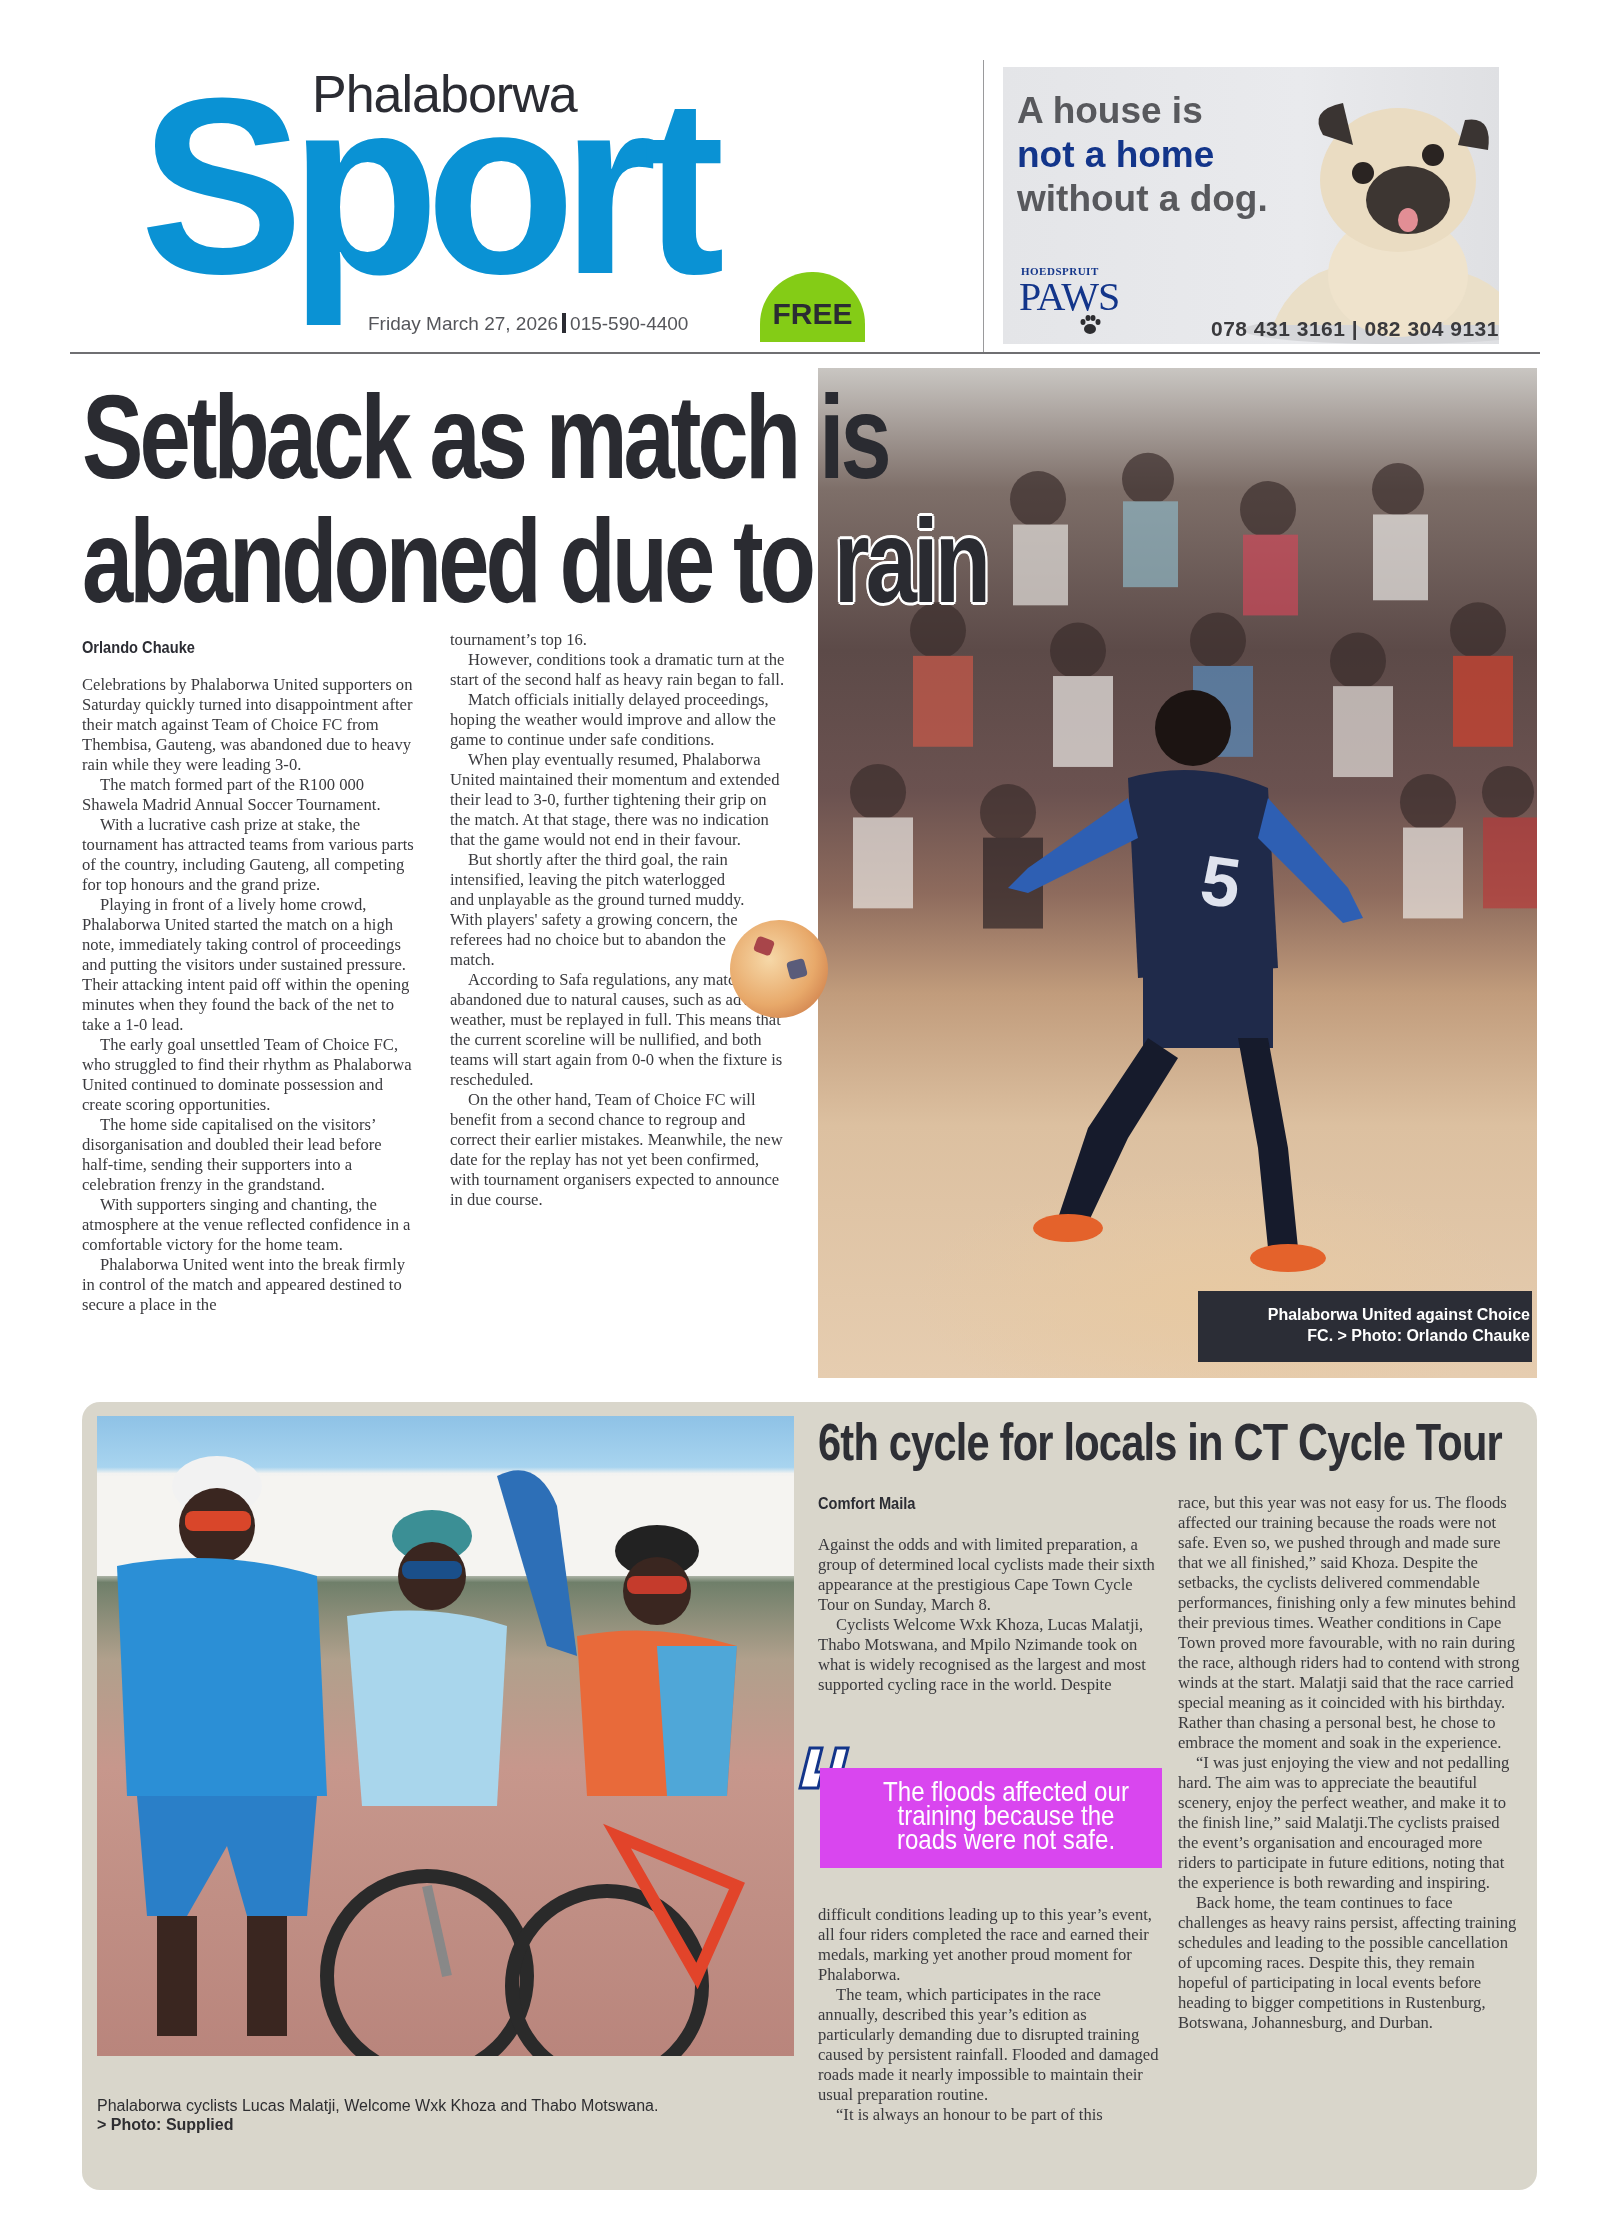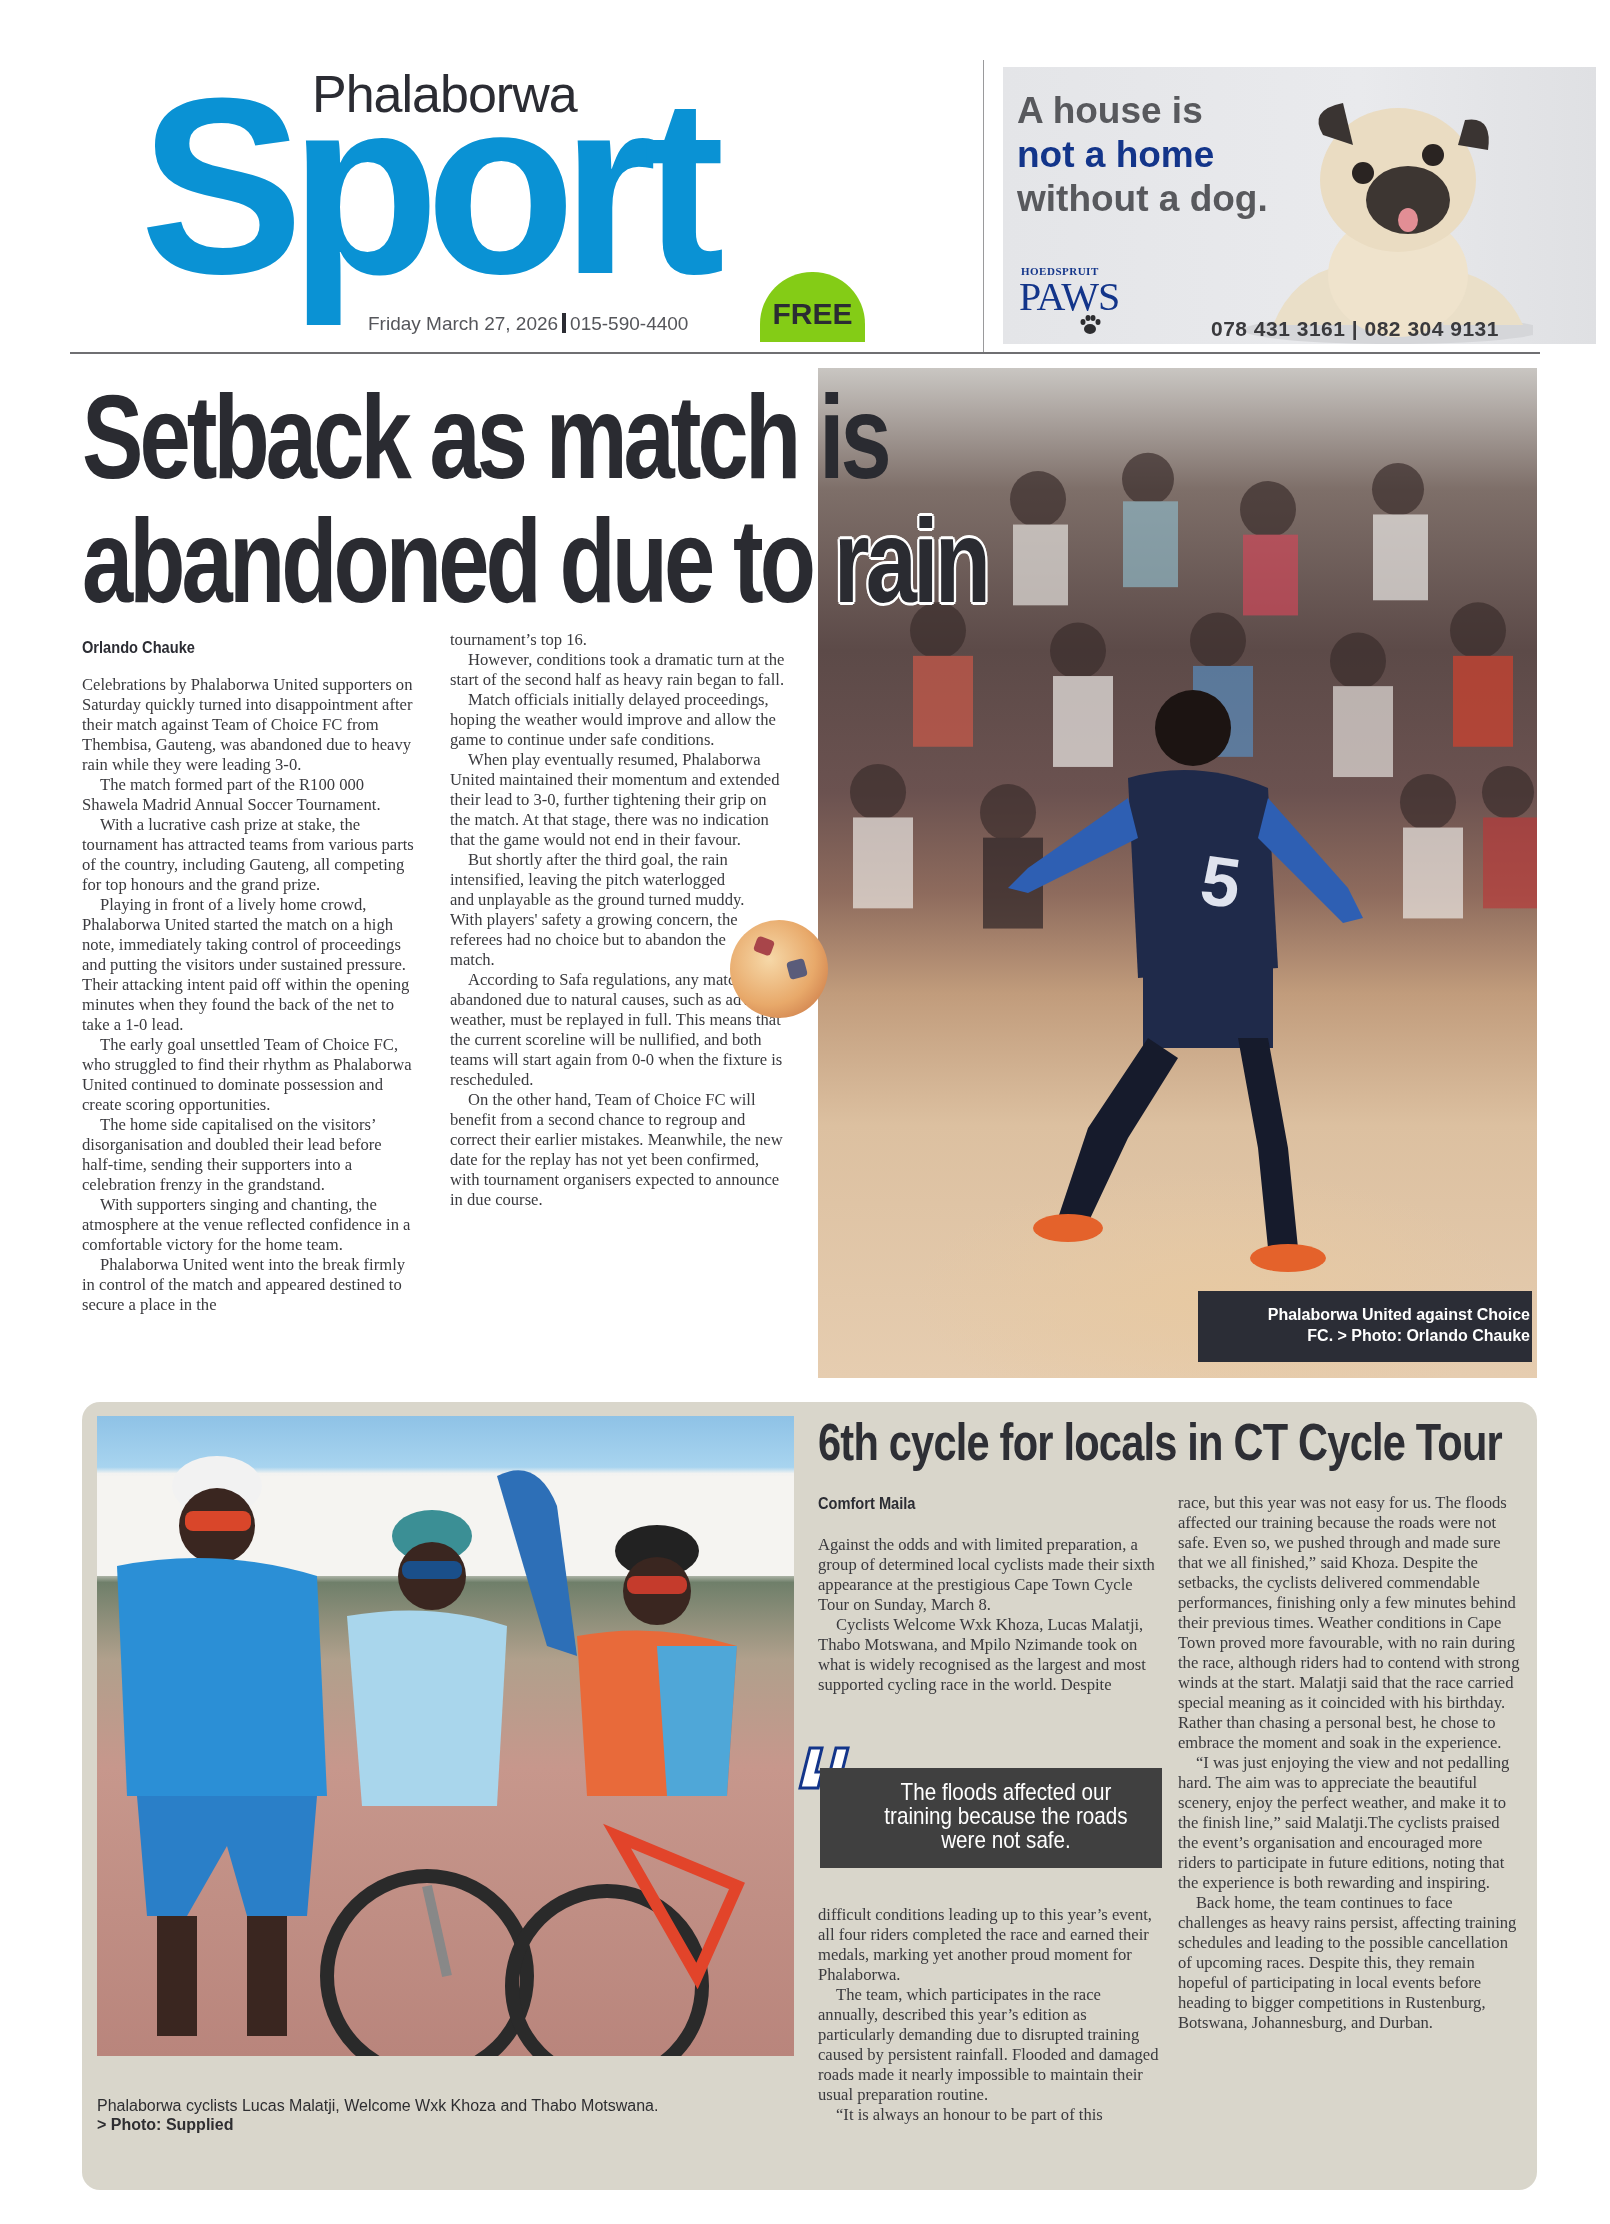--- a/index.html
+++ b/index.html
@@ -10,21 +10,21 @@
   .masthead { position: absolute; left: 0; top: 0; width: 1610px; height: 355px; }
   .mast-sub { position: absolute; left: 312px; top: 64px; font-family: "Liberation Sans", sans-serif; font-size: 52px; color: #2b2c33; letter-spacing: -1px; }
   .mast-title { position: absolute; left: 140px; top: 62px; font-family: "Liberation Sans", sans-serif; font-weight: 700; font-size: 250px; line-height: 250px; color: #0a92d4; letter-spacing: -14px; transform: scaleX(0.98); transform-origin: left top; }
   .mast-meta { position: absolute; left: 368px; top: 313px; font-family: "Liberation Sans", sans-serif; font-size: 19px; color: #55565b; }
   .mast-meta .sep { display: inline-block; width: 4px; height: 20px; background: #2b2c33; vertical-align: -3px; margin: 0 4px; }
   .free-badge { position: absolute; left: 760px; top: 272px; width: 105px; height: 70px; background: #84cc16; border-radius: 52px 52px 0 0; display: flex; align-items: center; justify-content: center; padding-top: 14px; font-family: "Liberation Sans", sans-serif; font-weight: 700; font-size: 30px; color: #2b2c33; }
   .mast-rule { position: absolute; left: 70px; top: 352px; width: 1470px; height: 2px; background: #6f6f72; }
   .mast-vrule { position: absolute; left: 983px; top: 60px; width: 1px; height: 292px; background: #9a9a9c; }
 
   
-  .ad { position: absolute; left: 1003px; top: 67px; width: 593px; height: 277px; background: linear-gradient(90deg, #e4e5e8 0%, #e9eaed 60%, #dfe0e3 100%); overflow: hidden; }
+  .ad { position: absolute; left: 1003px; top: 67px; width: 496px; height: 277px; background: linear-gradient(90deg, #e4e5e8 0%, #e9eaed 60%, #dfe0e3 100%); overflow: hidden; }
   .ad-line { position: absolute; left: 14px; font-family: "Liberation Sans", sans-serif; font-weight: 700; font-size: 37px; line-height: 44px; color: #58595d; }
   .ad-line.l1 { top: 22px; }
   .ad-line.l2 { top: 66px; color: #13358a; }
   .ad-line.l3 { top: 110px; }
   .ad-brand-top { position: absolute; left: 18px; top: 198px; font-family: "Liberation Serif", serif; font-weight: 700; font-size: 11px; color: #13358a; letter-spacing: 0.5px; }
   .ad-brand { position: absolute; left: 16px; top: 206px; font-family: "Liberation Serif", serif; font-weight: 400; font-size: 40px; color: #13358a; letter-spacing: -1px; }
   .ad-paw { position: absolute; left: 76px; top: 245px; width: 22px; height: 24px; }
   .ad-phone { position: absolute; left: 208px; top: 250px; font-family: "Liberation Sans", sans-serif; font-weight: 700; font-size: 21px; color: #3a3a3d; letter-spacing: 0.5px; }
   .dog { position: absolute; left: 200px; top: 8px; width: 330px; height: 270px; }
 
@@ -57,21 +57,21 @@
   .cycle-box { position: absolute; left: 82px; top: 1402px; width: 1455px; height: 788px; background: #d9d6cb; border-radius: 18px; }
   .cycle-photo { position: absolute; left: 97px; top: 1416px; width: 697px; height: 640px; overflow: hidden;
     background: linear-gradient(180deg, #8ec2e6 0%, #a8d4ef 8%, #f3f3f1 9%, #eae8e3 24%, #6f7f6a 26%, #b0a08c 38%, #c7978c 55%, #b9857c 100%); }
   .cycle-caption { position: absolute; left: 97px; top: 2096px; width: 700px; font-family: "Liberation Sans", sans-serif; font-size: 16px; line-height: 19px; color: #2e2e31; }
   .cycle-caption .credit { display: block; font-weight: 700; }
   .cycle-title { position: absolute; left: 818px; top: 1410px; font-family: "Liberation Sans", sans-serif; font-size: 52px; line-height: 64px; color: #2e2f35; transform: scaleX(0.8); transform-origin: left top; white-space: nowrap; letter-spacing: -1px; }
   .cycle-byline { left: 818px; top: 1494px; }
   .col3 { left: 818px; top: 1535px; width: 345px; }
   .col3b { left: 818px; top: 1905px; width: 345px; }
   .col4 { left: 1178px; top: 1493px; width: 345px; }
-  .pull-quote { position: absolute; left: 820px; top: 1768px; width: 342px; height: 100px; background: #404040; color: #fff; font-family: "Liberation Sans", sans-serif; font-size: 24px; line-height: 24px; text-align: center; padding: 12px 6px 0 36px; transform-origin: left top; }
+  .pull-quote { position: absolute; left: 820px; top: 1768px; width: 342px; height: 100px; background: #d946ef; color: #fff; font-family: "Liberation Sans", sans-serif; font-size: 28px; line-height: 24px; text-align: center; padding: 12px 6px 0 36px; transform-origin: left top; }
   .pull-quote span { display: inline-block; transform: scaleX(0.86); }
   .quote-mark { position: absolute; left: 796px; top: 1742px; width: 60px; height: 50px; }
 </style>
 </head>
 <body>
 
 <header class="masthead">
   <div class="mast-title">Sport</div>
   <div class="mast-sub">Phalaborwa</div>
   <div class="mast-meta">

